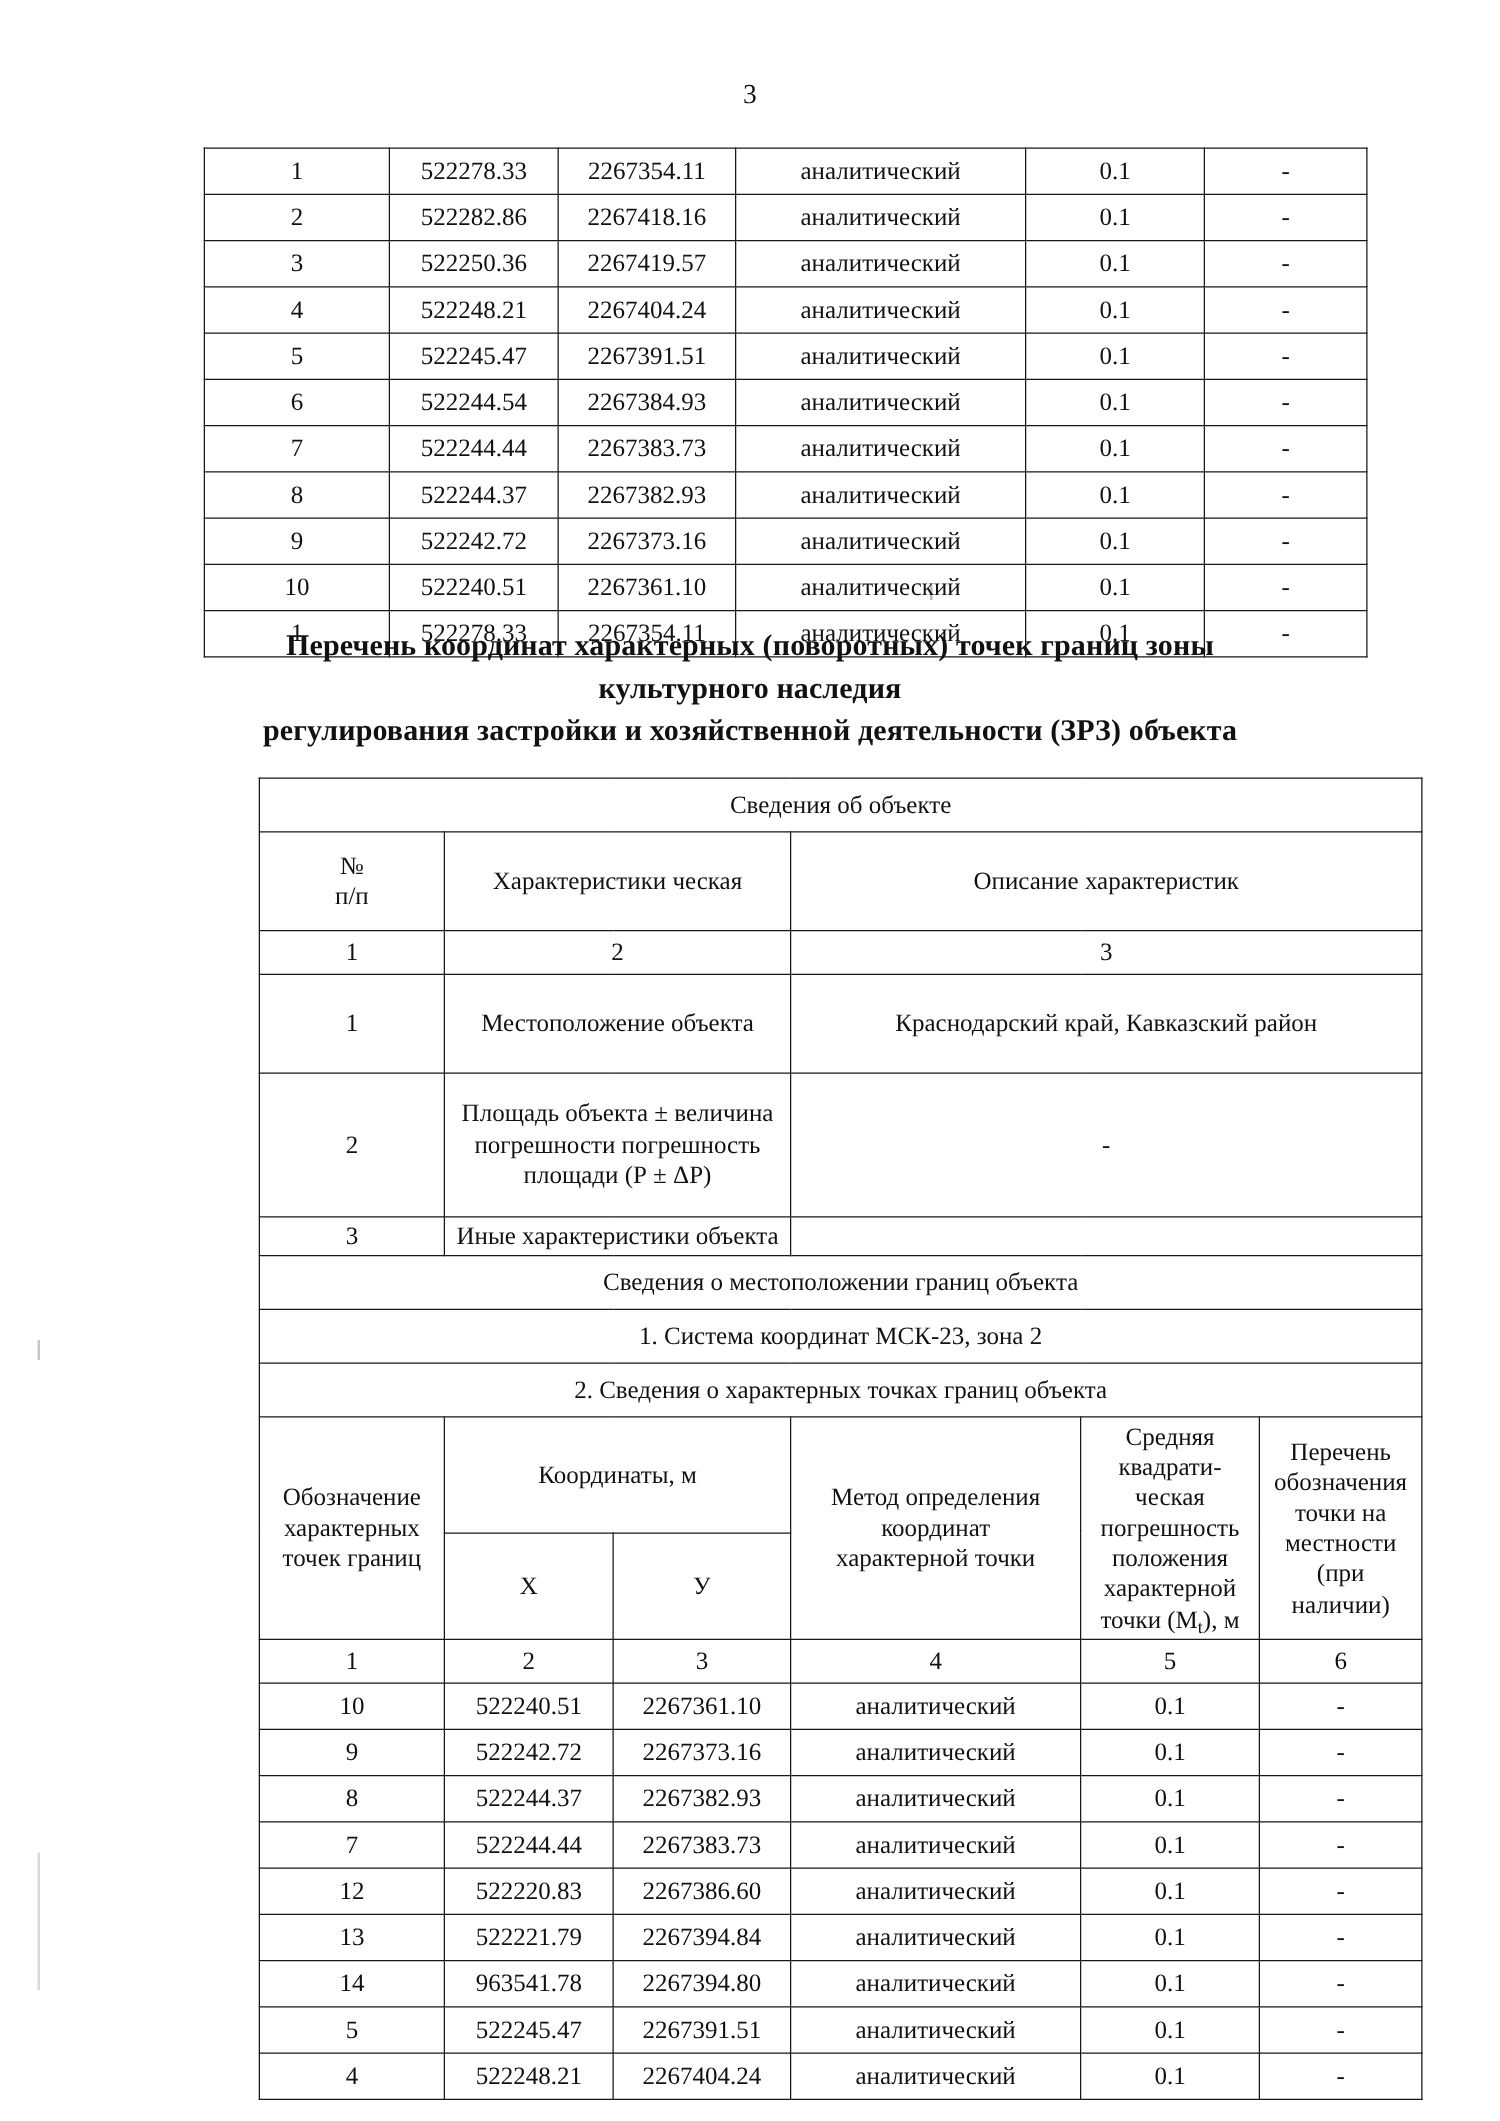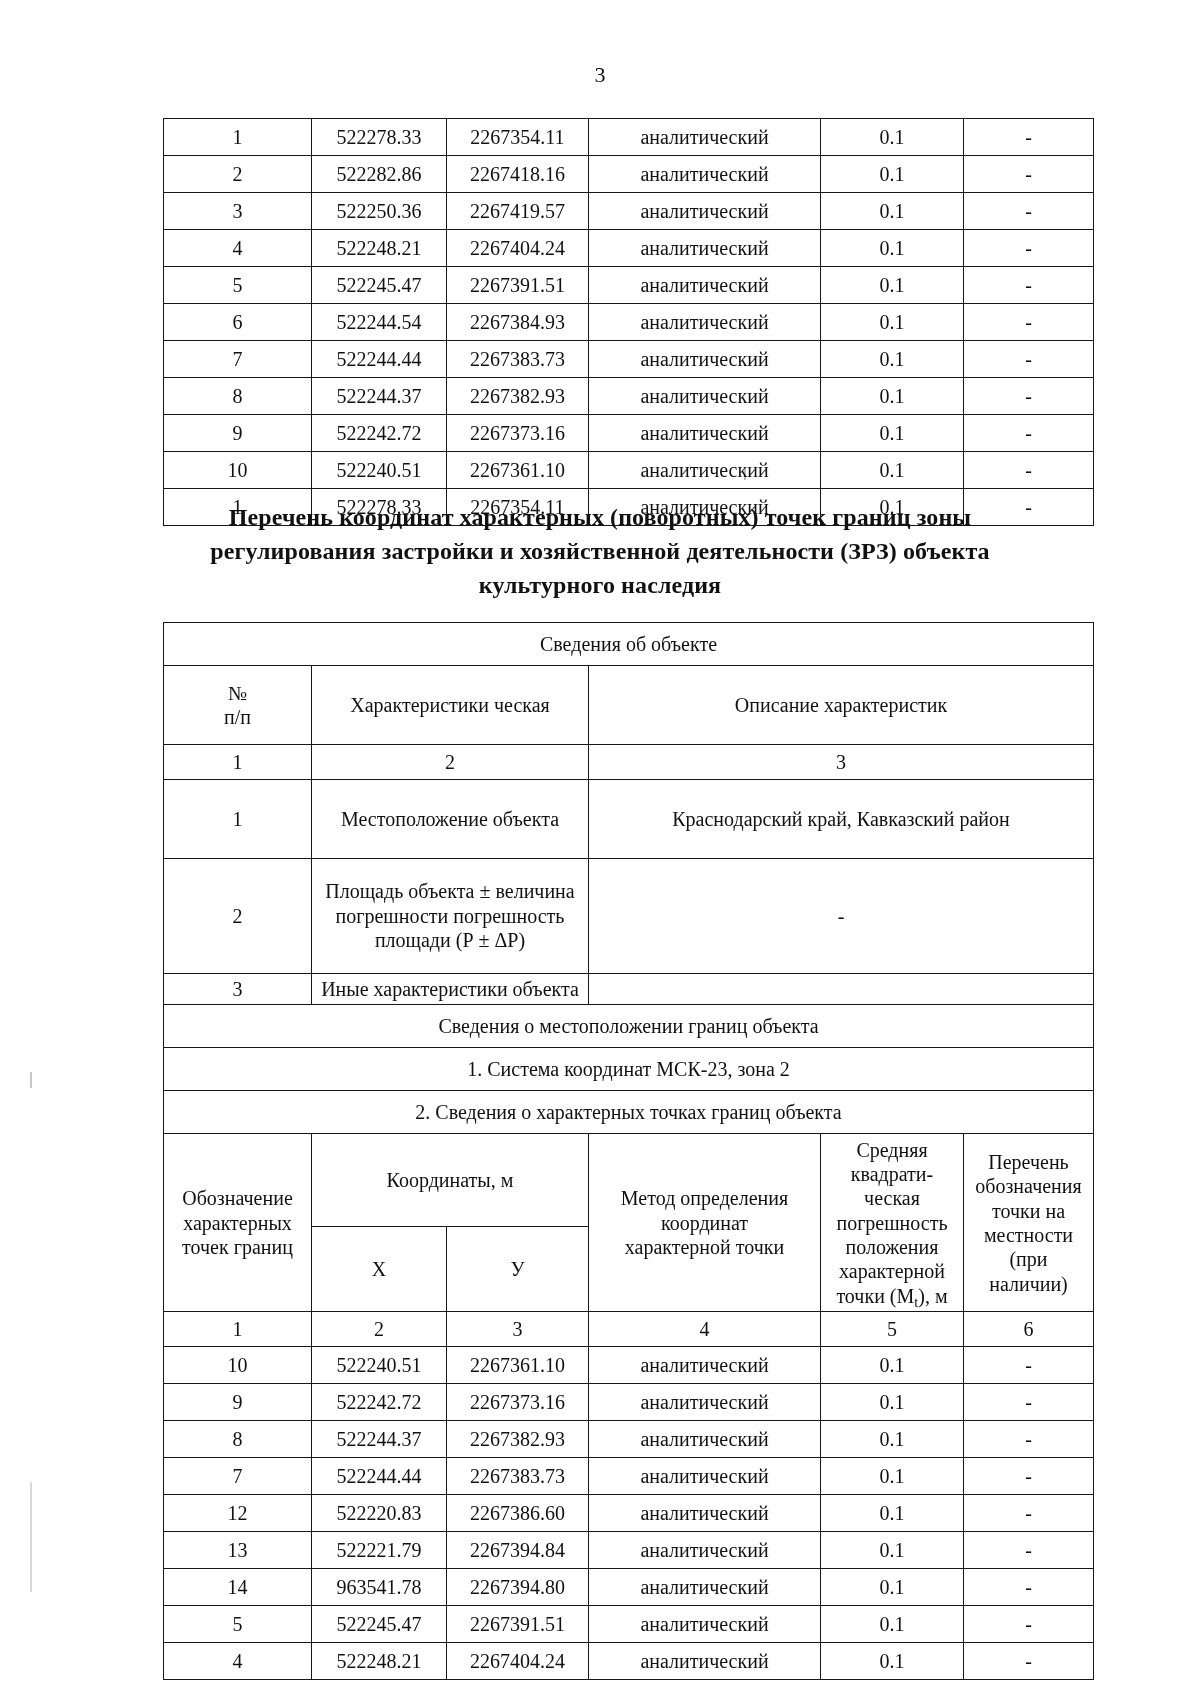--- a/index.html
+++ b/index.html
@@ -82,20 +82,21 @@
   }
 
   
   .table-two-wrap {
     position: absolute;
     top: 622px;
     left: 163px;
   }
   .table-two {
     width: 930px;
+    margin-left: 44px;
   }
   .table-two td {
     font-size: 20px;
   }
   .t2-section {
     height: 36px;
   }
 
   .cell-tall-1 { height: 72px; }
   .cell-tall-2 { height: 108px; }
@@ -265,22 +266,22 @@
             <td>аналитический</td>
             <td>0.1</td>
             <td>-</td>
           </tr>
         </tbody>
     </table>
   </div>
 
   <div class="doc-heading">
     <div>Перечень координат характерных (поворотных) точек границ зоны</div>
+    <div>культурного наследия</div>
     <div>регулирования застройки и хозяйственной деятельности (ЗРЗ) объекта</div>
-    <div>культурного наследия</div>
   </div>
 
   <div class="table-two-wrap">
     <table class="doc-table table-two">
       <colgroup>
         <col class="hdr-desig">
           <col class="hdr-x">
           <col class="hdr-y">
         <col class="hdr-method">
           <col class="hdr-mt">

